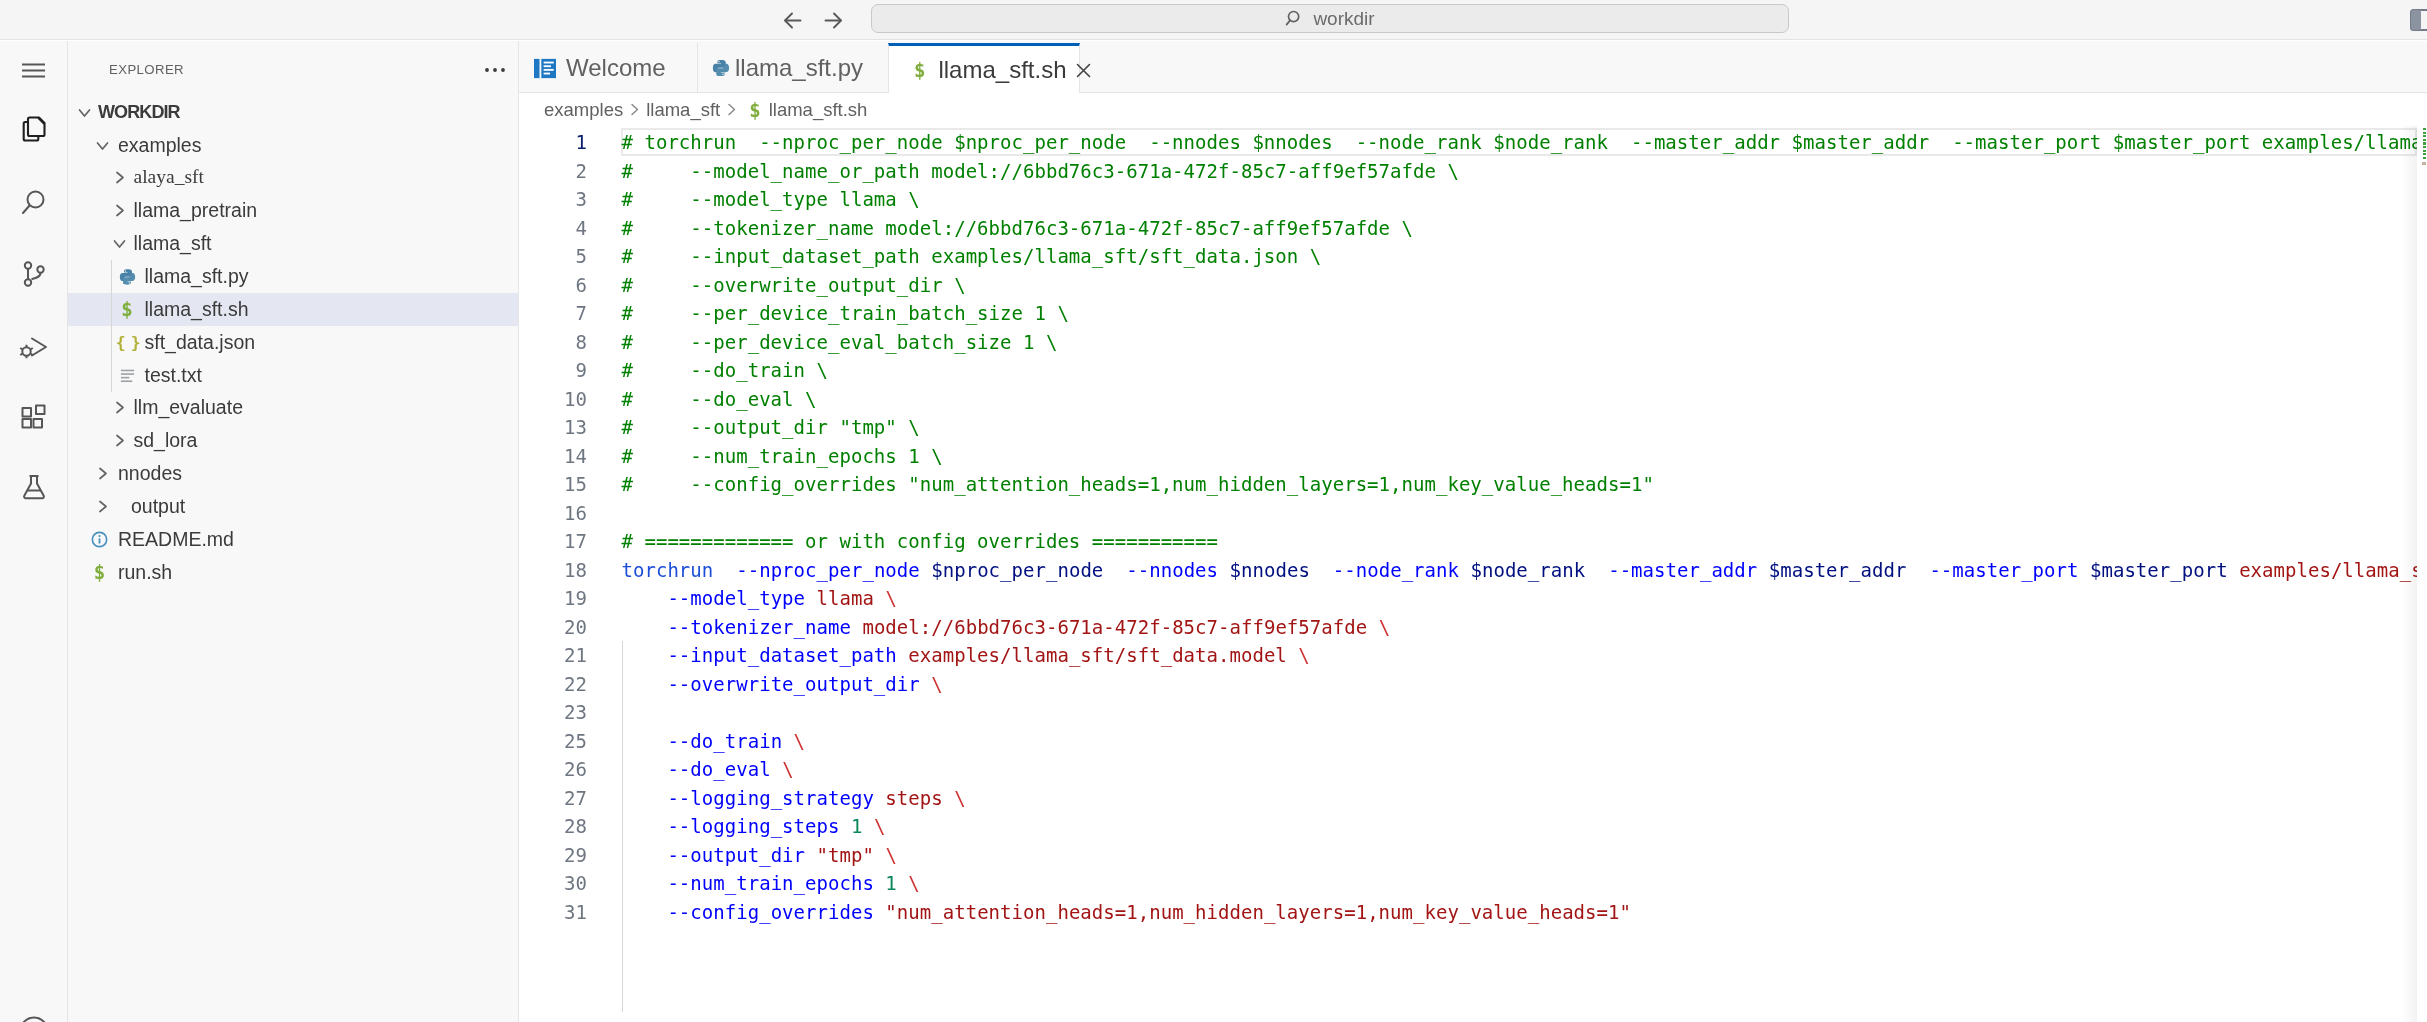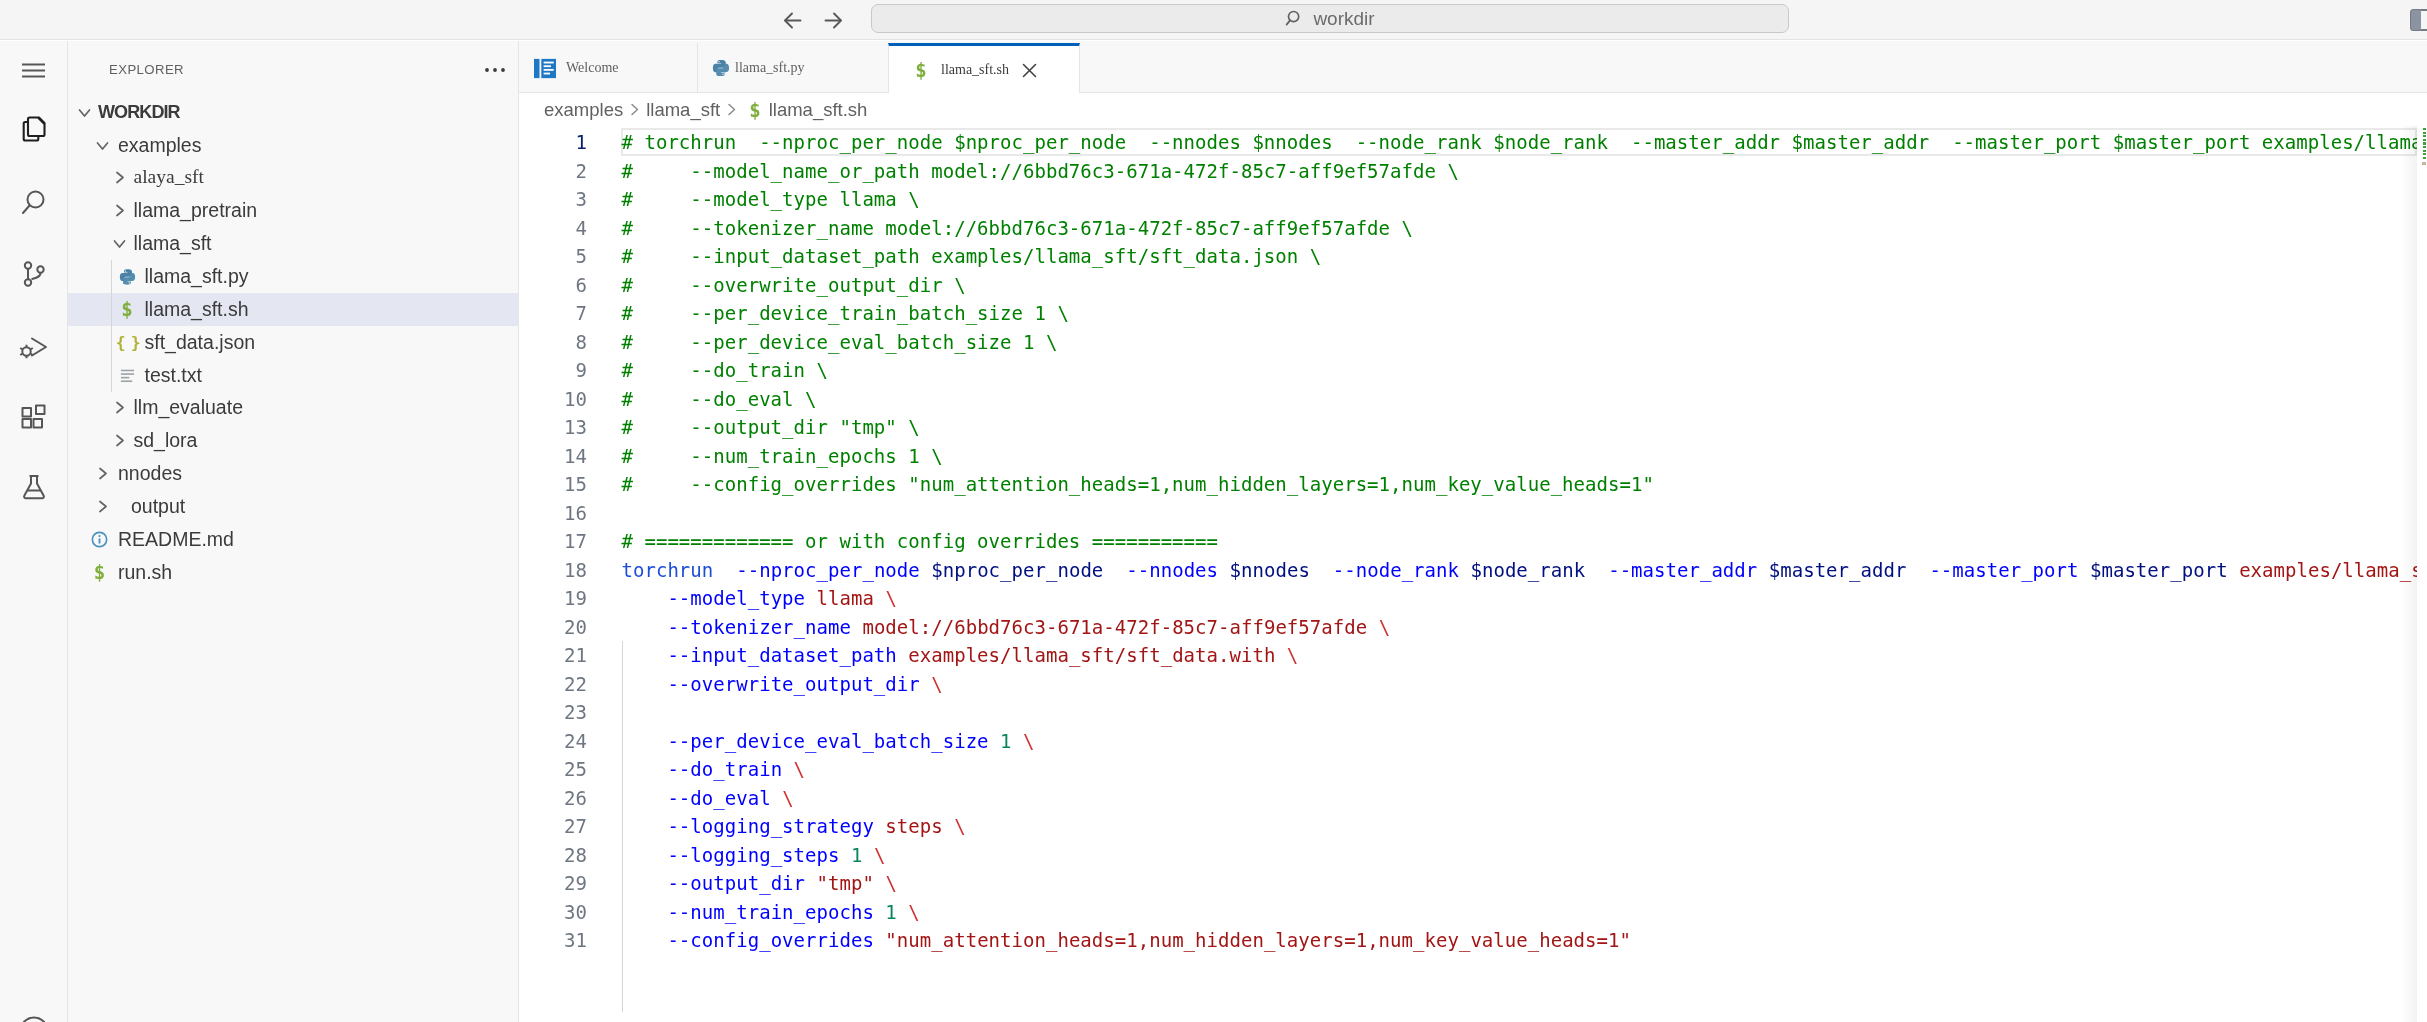--- a/index.html
+++ b/index.html
@@ -34,21 +34,21 @@
   #tree-guide { position:absolute; left:43px; width:1px; background:#d6d6d6; }
 
   
   .gi-shell { color:#7fae3d; font-family:"DejaVu Sans Mono",monospace; font-weight:bold; font-size:19px; }
   .gi-json { color:#b2b239; font-family:"DejaVu Sans Mono",monospace; font-weight:bold; font-size:16.5px; letter-spacing:-2.5px; }
 
   
   #tabstrip { left:519px; top:41px; width:1908px; height:52px; background:#f8f8f8; }
   #tabstrip-border { position:absolute; left:0; top:51px; width:100%; height:1px; background:#e5e5e5; }
   .tab { position:absolute; top:2px; height:50px; display:flex; align-items:center; border-right:1px solid #e5e5e5; }
-  .tab .tab-label { font-size:14px; color:#616161; margin-left:10px;font-family:Liberation Serif, serif; }
+  .tab .tab-label { font-size:24px; color:#616161; margin-left:10px; }
   .tab.active { background:#ffffff; border-top:3px solid #005fb8; border-right:1px solid #e5e5e5; border-left:1px solid #e5e5e5; }
   .tab.active .tab-label { color:#3b3b3b; }
   .tab .tab-icon { margin-left:15px; display:flex; align-items:center; justify-content:center; width:22px; }
   .tab .tab-close { margin-left:8px; display:flex; align-items:center; justify-content:center; width:24px; height:24px; }
 
   #breadcrumbs { left:519px; top:93px; width:1908px; height:33px; background:#ffffff; display:flex; align-items:center; padding-left:25px; font-size:18.5px; color:#616161; }
   .bc-sep { margin:0 4px; display:flex; align-items:center; }
   .bc-icon { margin:0 8px 0 6px; }
 
   
@@ -318,24 +318,23 @@
       <div class="cline"><span class="ln">9</span><span class="lc"><span class="tk-c">#     --do_train \</span></span></div>
       <div class="cline"><span class="ln">10</span><span class="lc"><span class="tk-c">#     --do_eval \</span></span></div>
       <div class="cline"><span class="ln">13</span><span class="lc"><span class="tk-c">#     --output_dir "tmp" \</span></span></div>
       <div class="cline"><span class="ln">14</span><span class="lc"><span class="tk-c">#     --num_train_epochs 1 \</span></span></div>
       <div class="cline"><span class="ln">15</span><span class="lc"><span class="tk-c">#     --config_overrides "num_attention_heads=1,num_hidden_layers=1,num_key_value_heads=1"</span></span></div>
       <div class="cline"><span class="ln">16</span><span class="lc"></span></div>
       <div class="cline"><span class="ln">17</span><span class="lc"><span class="tk-c"># ============= or with config overrides ===========</span></span></div>
       <div class="cline"><span class="ln">18</span><span class="lc"><span class="tk-cmd">torchrun</span><span class="tk-pl">  </span><span class="tk-flag">--nproc_per_node</span><span class="tk-pl"> </span><span class="tk-var">$nproc_per_node</span><span class="tk-pl">  </span><span class="tk-flag">--nnodes</span><span class="tk-pl"> </span><span class="tk-var">$nnodes</span><span class="tk-pl">  </span><span class="tk-flag">--node_rank</span><span class="tk-pl"> </span><span class="tk-var">$node_rank</span><span class="tk-pl">  </span><span class="tk-flag">--master_addr</span><span class="tk-pl"> </span><span class="tk-var">$master_addr</span><span class="tk-pl">  </span><span class="tk-flag">--master_port</span><span class="tk-pl"> </span><span class="tk-var">$master_port</span><span class="tk-pl"> </span><span class="tk-val">examples/llama_sft/llama_sft.py</span></span></div>
       <div class="cline"><span class="ln">19</span><span class="lc"><span class="tk-pl">    </span><span class="tk-flag">--model_type</span><span class="tk-pl"> </span><span class="tk-val">llama</span><span class="tk-pl"> </span><span class="tk-esc">\</span></span></div>
       <div class="cline"><span class="ln">20</span><span class="lc"><span class="tk-pl">    </span><span class="tk-flag">--tokenizer_name</span><span class="tk-pl"> </span><span class="tk-val">model://6bbd76c3-671a-472f-85c7-aff9ef57afde</span><span class="tk-pl"> </span><span class="tk-esc">\</span></span></div>
-      <div class="cline"><span class="ln">21</span><span class="lc"><span class="tk-pl">    </span><span class="tk-flag">--input_dataset_path</span><span class="tk-pl"> </span><span class="tk-val">examples/llama_sft/sft_data.with</span><span class="tk-pl"> </span><span class="tk-esc">\</span></span></div>
+      <div class="cline"><span class="ln">21</span><span class="lc"><span class="tk-pl">    </span><span class="tk-flag">--input_dataset_path</span><span class="tk-pl"> </span><span class="tk-val">examples/llama_sft/sft_data.model</span><span class="tk-pl"> </span><span class="tk-esc">\</span></span></div>
       <div class="cline"><span class="ln">22</span><span class="lc"><span class="tk-pl">    </span><span class="tk-flag">--overwrite_output_dir</span><span class="tk-pl"> </span><span class="tk-esc">\</span></span></div>
       <div class="cline"><span class="ln">23</span></div>
-      <div class="cline"><span class="ln">24</span><span class="lc"><span class="tk-pl">    </span><span class="tk-flag">--per_device_eval_batch_size</span><span class="tk-pl"> </span><span class="tk-num">1</span><span class="tk-pl"> </span><span class="tk-esc">\</span></span></div>
       <div class="cline"><span class="ln">25</span><span class="lc"><span class="tk-pl">    </span><span class="tk-flag">--do_train</span><span class="tk-pl"> </span><span class="tk-esc">\</span></span></div>
       <div class="cline"><span class="ln">26</span><span class="lc"><span class="tk-pl">    </span><span class="tk-flag">--do_eval</span><span class="tk-pl"> </span><span class="tk-esc">\</span></span></div>
       <div class="cline"><span class="ln">27</span><span class="lc"><span class="tk-pl">    </span><span class="tk-flag">--logging_strategy</span><span class="tk-pl"> </span><span class="tk-val">steps</span><span class="tk-pl"> </span><span class="tk-esc">\</span></span></div>
       <div class="cline"><span class="ln">28</span><span class="lc"><span class="tk-pl">    </span><span class="tk-flag">--logging_steps</span><span class="tk-pl"> </span><span class="tk-num">1</span><span class="tk-pl"> </span><span class="tk-esc">\</span></span></div>
       <div class="cline"><span class="ln">29</span><span class="lc"><span class="tk-pl">    </span><span class="tk-flag">--output_dir</span><span class="tk-pl"> </span><span class="tk-str">"tmp"</span><span class="tk-pl"> </span><span class="tk-esc">\</span></span></div>
       <div class="cline"><span class="ln">30</span><span class="lc"><span class="tk-pl">    </span><span class="tk-flag">--num_train_epochs</span><span class="tk-pl"> </span><span class="tk-num">1</span><span class="tk-pl"> </span><span class="tk-esc">\</span></span></div>
       <div class="cline"><span class="ln">31</span><span class="lc"><span class="tk-pl">    </span><span class="tk-flag">--config_overrides</span><span class="tk-pl"> </span><span class="tk-str">"num_attention_heads=1,num_hidden_layers=1,num_key_value_heads=1"</span></span></div>
     </div>
   <div id="indent-guide"></div>
   <div id="right-shade"></div>

